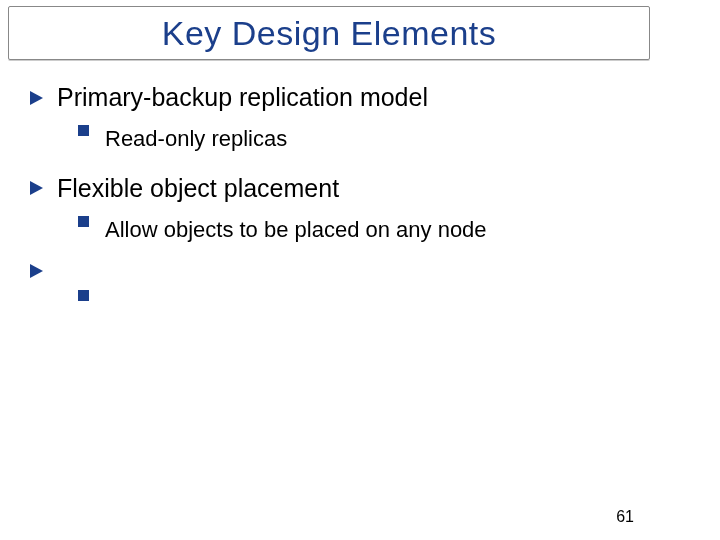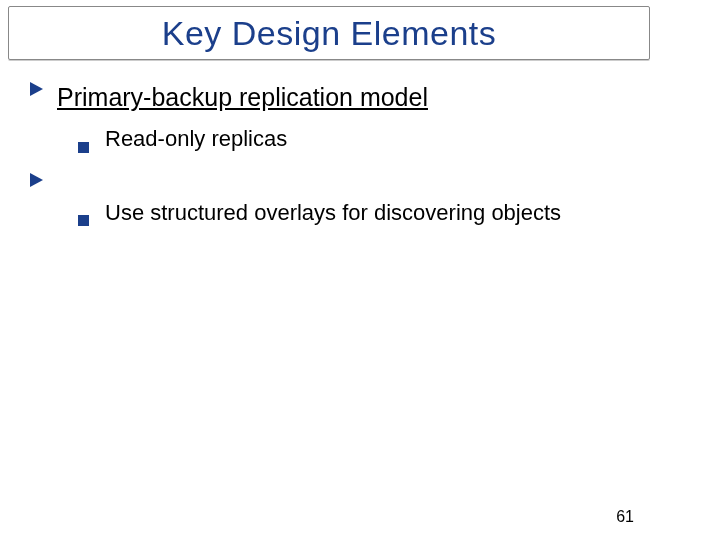--- a/index.html
+++ b/index.html
@@ -44,39 +44,39 @@
     position: absolute;
     left: 30px;
     right: 30px;
     top: 82px;
   }
   .item {
     margin-bottom: 10px;
   }
   .row {
     display: flex;
-    text-decoration: underline;
+    align-items: center;
   }
   .arrow {
     width: 0;
     height: 0;
     border-top: 7px solid transparent;
     border-bottom: 7px solid transparent;
     border-left: 13px solid #1b3f8b;
     margin-right: 14px;
     flex: 0 0 auto;
   }
   .h1 {
     font-size: 25px;
     color: #000;
     line-height: 1.25;
   }
   .sub {
     display: flex;
-    align-items: flex-end;
+    align-items: flex-start;
     margin-left: 48px;
     margin-top: 12px;
     margin-bottom: 20px;
   }
   .sq {
     width: 11px;
     height: 11px;
     background: #1b3f8b;
     margin-right: 16px;
     flex: 0 0 auto;
@@ -109,28 +109,37 @@
       <div class="row">
         <div class="arrow"></div>
         <div class="h1">Primary-backup replication model</div>
       </div>
       <div class="sub">
         <div class="sq"></div>
         <div class="h2">Read-only replicas</div>
       </div>
     </div>
 
+    <div class="item">
+      <div class="row">
+        <div class="arrow"></div>
+        <div class="h1">Flexible object placement</div>
+      </div>
+      <div class="sub">
+        <div class="sq"></div>
+        <div class="h2">Allow objects to be placed on any node</div>
+      </div>
+    </div>
 
     <div class="item">
       <div class="row">
         <div class="arrow"></div>
       </div>
       <div class="sub">
         <div class="sq"></div>
-        <div class="h2">Use structured overlays for discovering objects</div>
       </div>
     </div>
 
   </div>
 
   <div class="pagenum">61</div>
 
 </div>
 
 </body></html>

